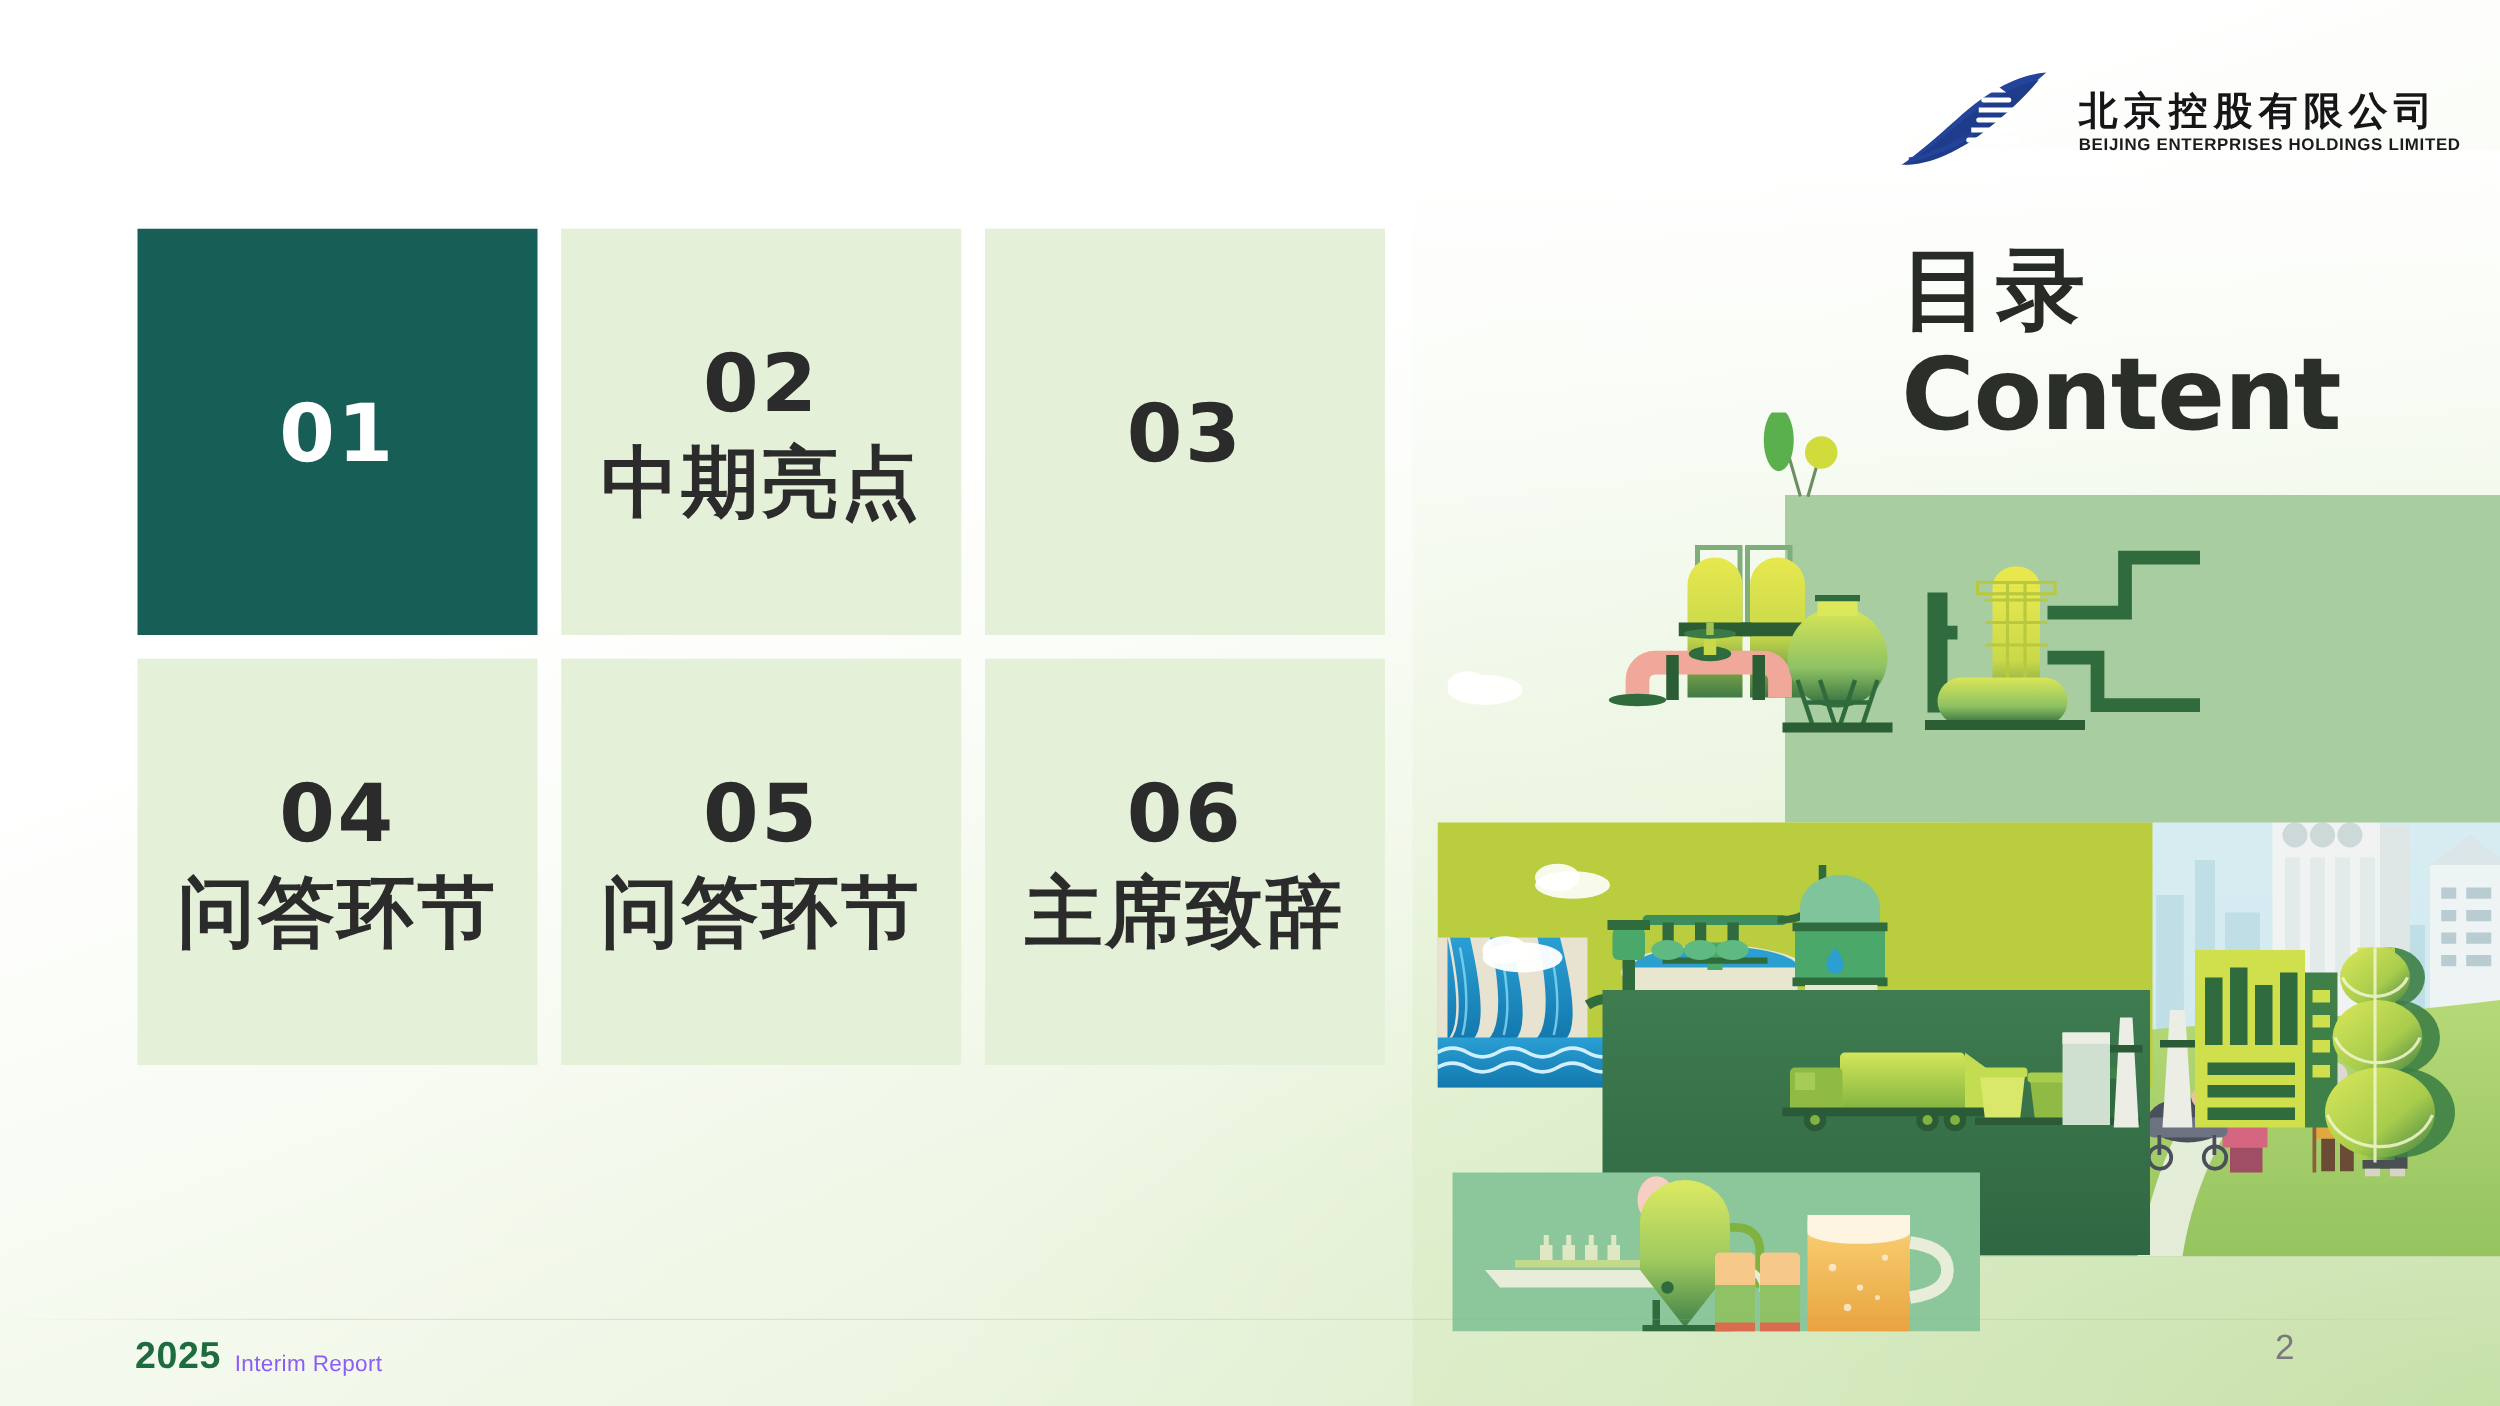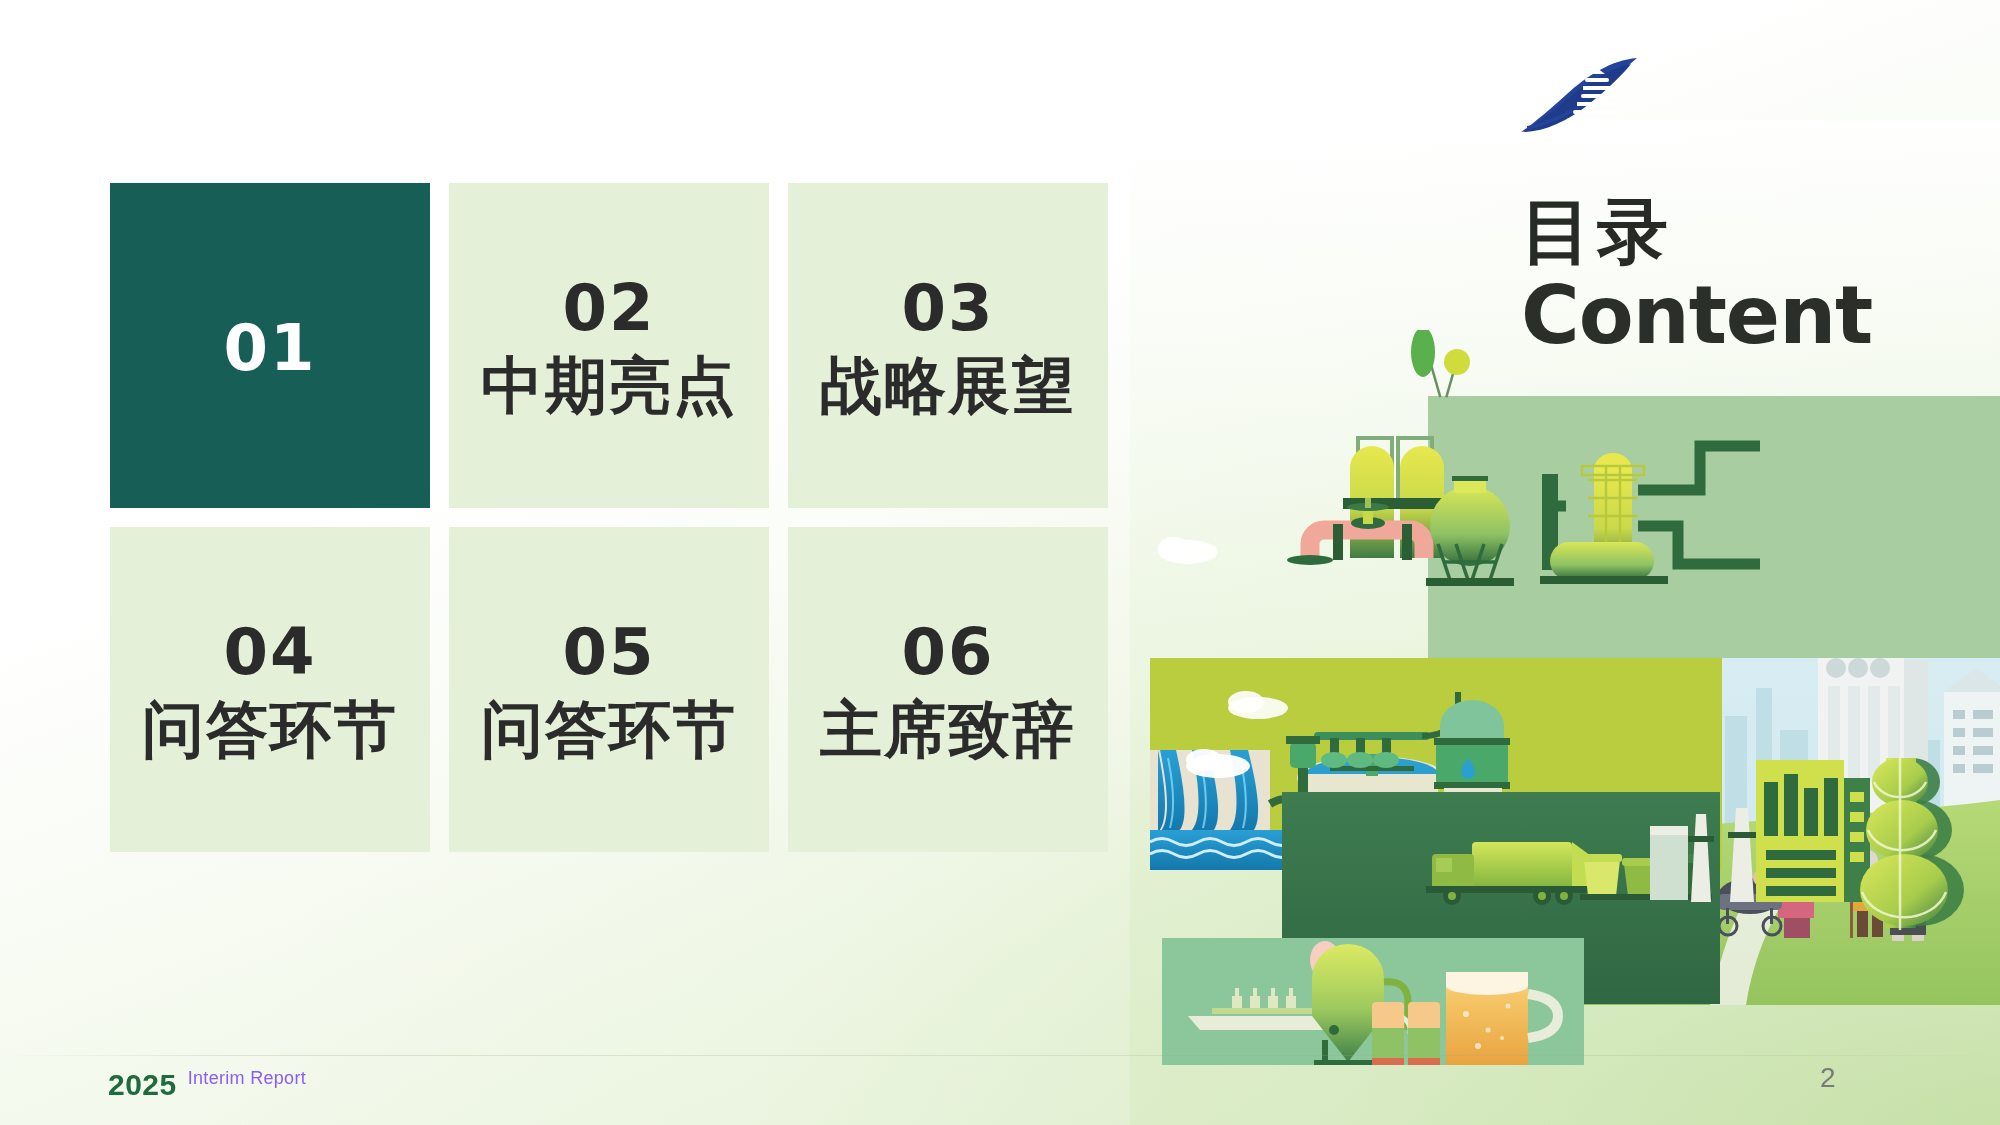--- a/index.html
+++ b/index.html
@@ -100,21 +100,21 @@
   }
   .illustration svg { display:block; width:100%; height:100%; }
 
   
   .footer-rule {
     position:absolute; left:0; top:1055px; width:2000px; height:1px;
     background:linear-gradient(90deg, rgba(120,150,110,0) 0%, rgba(150,175,135,0.28) 12%, rgba(150,175,135,0.22) 88%, rgba(120,150,110,0) 100%);
   }
   .footer {
     position:absolute; left:108px; top:1068px;
-    display:flex; align-items:flex-start; gap:11px;
+    display:flex; align-items:flex-end; gap:11px;
   }
   .footer-year { font-size:30px; font-weight:800; color:#1d6b3f; letter-spacing:0.5px; }
   .footer-label { font-size:18px; font-weight:400; color:#8b5cf6; letter-spacing:0.3px; }
   .page-num {
     position:absolute; left:1820px; top:1062px;
     font-size:28px; color:#7a7a7a; font-weight:400;
   }
 </style>
 </head>
 <body>
@@ -564,41 +564,44 @@
       <g fill="#ffffff">
         <path d="M70 20 l8 -6 l8 6 z"></path>
         <rect x="66" y="24" width="24" height="4" rx="2"></rect>
         <path d="M64 32 h28 v4 h-28 z"></path>
         <rect x="62" y="40" width="32" height="4" rx="2"></rect>
         <path d="M58 48 h38 v4 h-38 z"></path>
         <rect x="54" y="56" width="44" height="4" rx="2"></rect>
         <rect x="48" y="64" width="34" height="4" rx="2"></rect>
       </g>
     </svg>
+    <div class="logo-text">
+      <div class="logo-cn">北京控股有限公司</div>
+      <div class="logo-en">BEIJING ENTERPRISES HOLDINGS LIMITED</div>
+    </div>
   </div>
 
   <div class="title-block">
     <div class="title-cn">目录</div>
     <div class="title-en">Content</div>
   </div>
 
   <div class="menu-grid">
 
     <div class="menu-card active">
       <div class="card-num">01</div>
     </div>
 
     <div class="menu-card">
       <div class="card-num">02</div>
       <div class="card-label">中期亮点</div>
     </div>
 
     <div class="menu-card">
       <div class="card-num">03</div>
-      <div class="card-label">战略展望</div>
     </div>
 
     <div class="menu-card">
       <div class="card-num">04</div>
       <div class="card-label">问答环节</div>
     </div>
 
     <div class="menu-card">
       <div class="card-num">05</div>
       <div class="card-label">问答环节</div>

